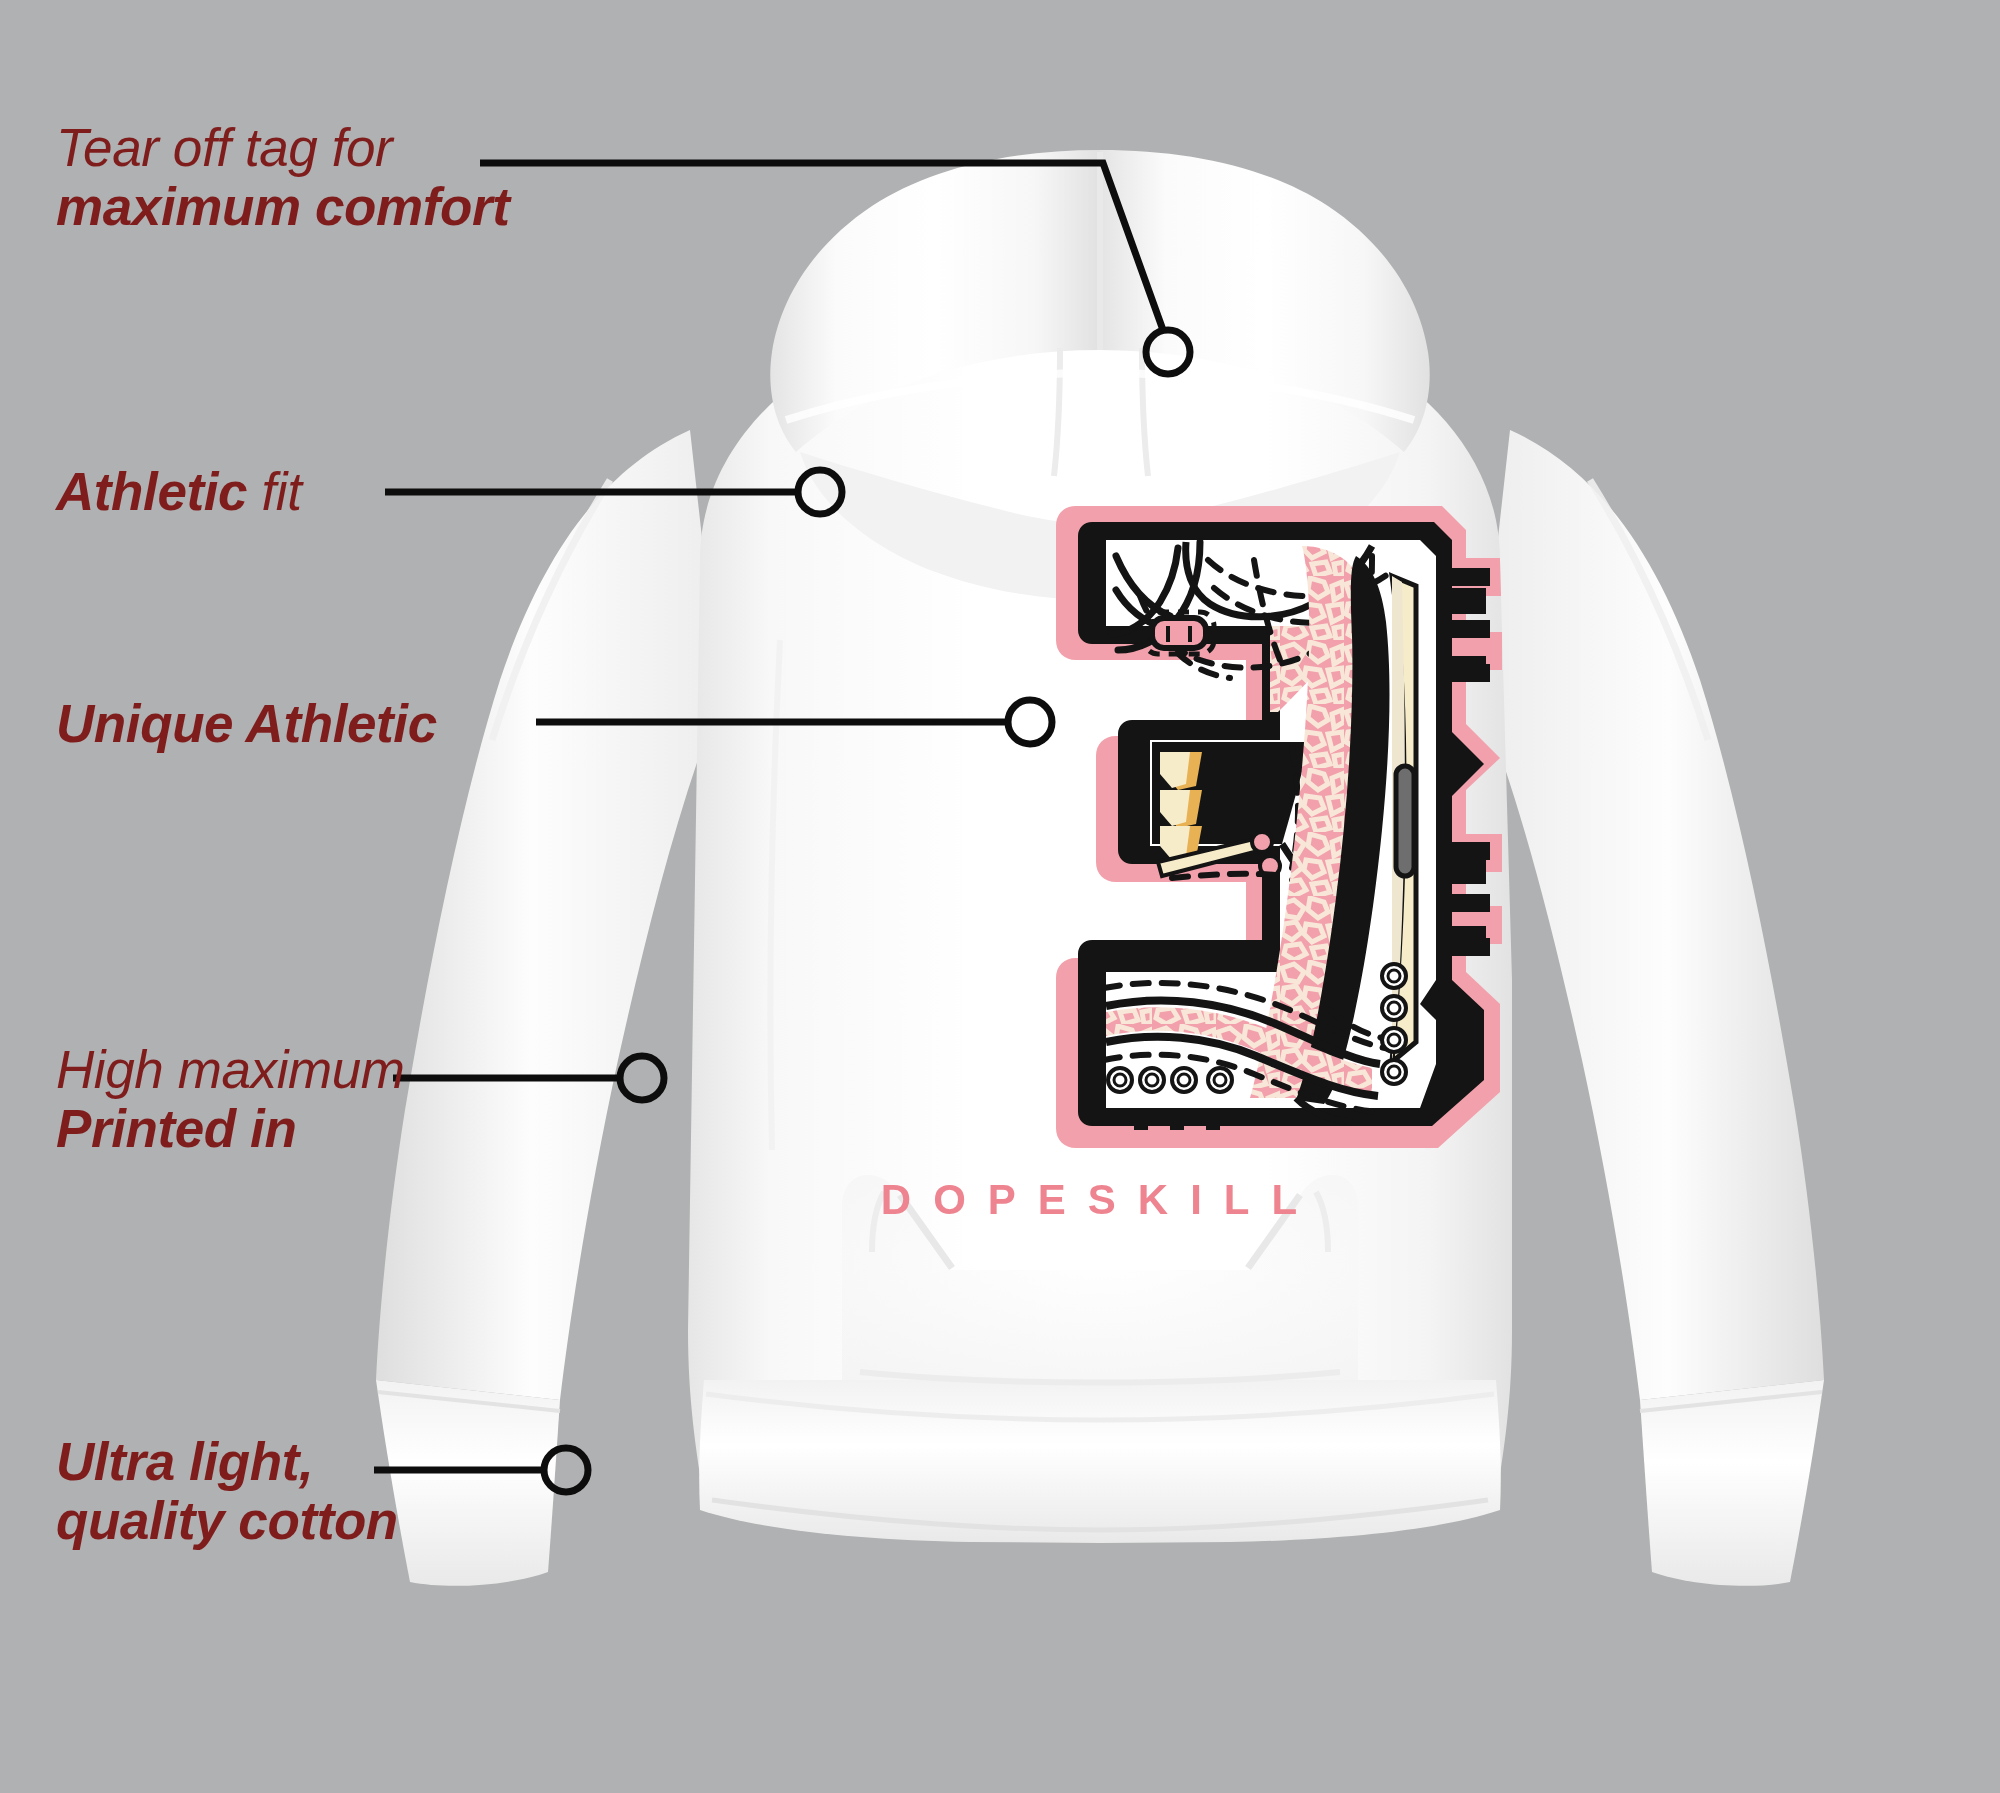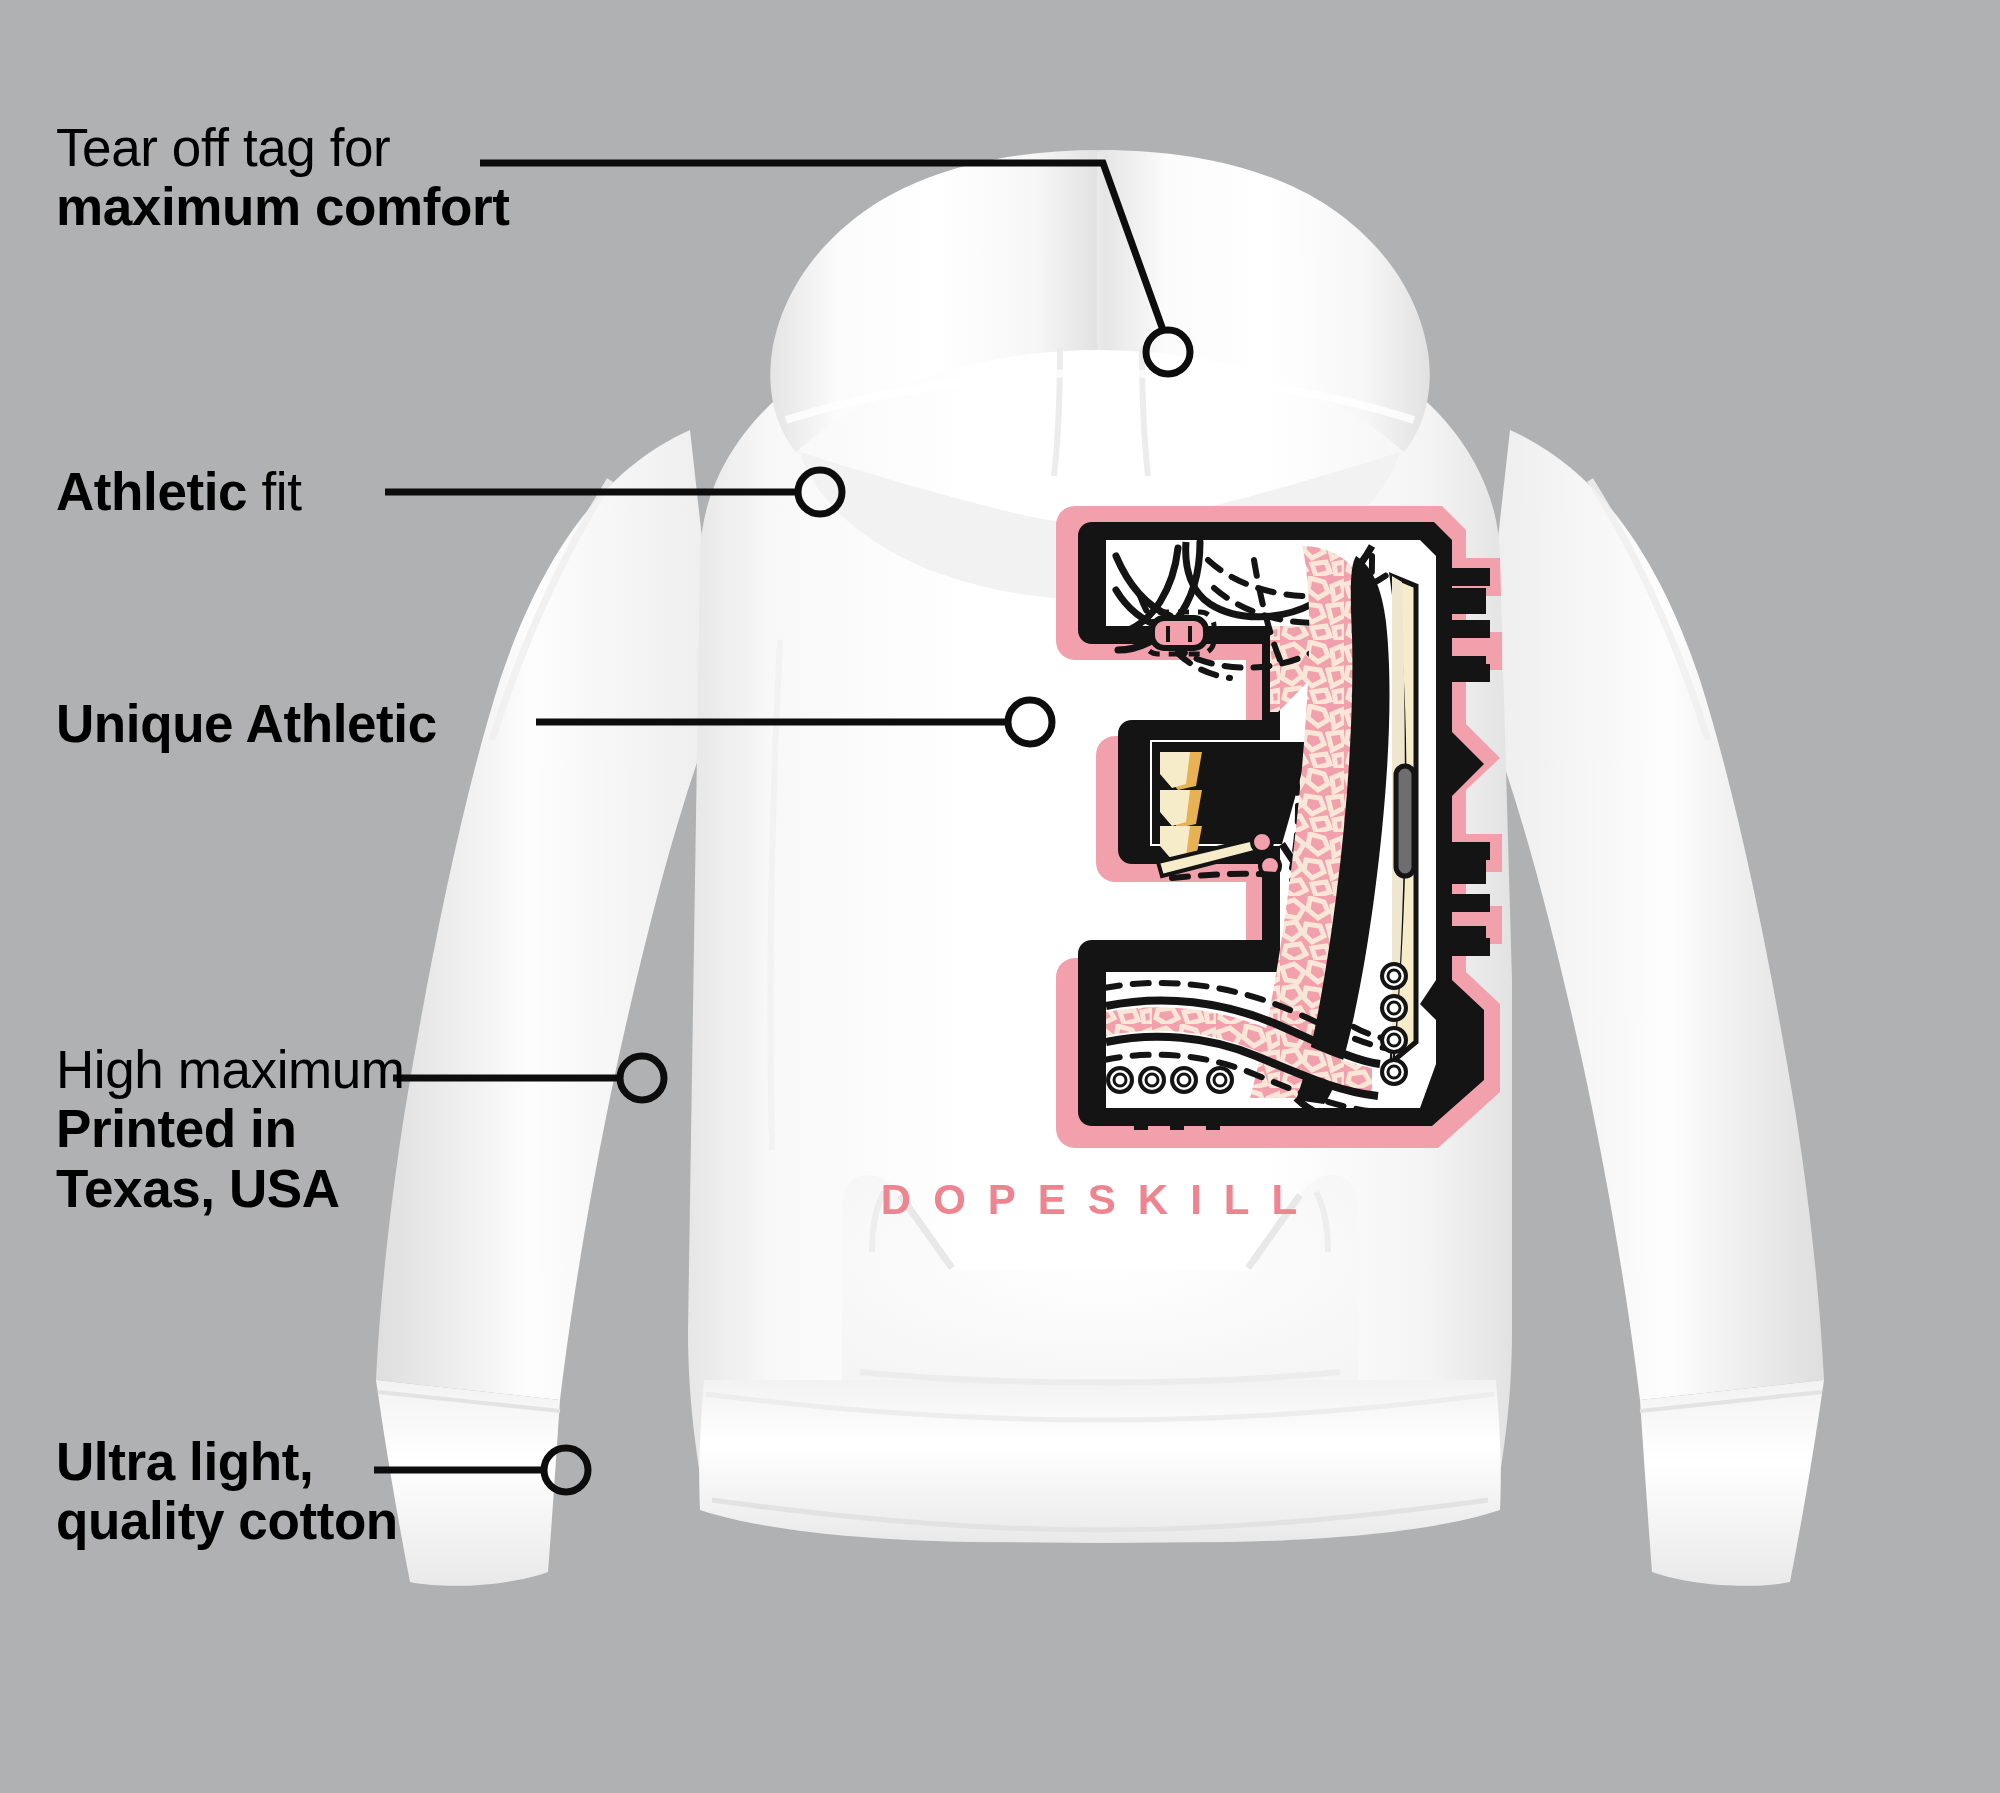--- a/index.html
+++ b/index.html
@@ -7,21 +7,21 @@
     width:2000px;height:1793px;
     background:#b0b1b2;
     font-family:"Liberation Sans", sans-serif;
     overflow:hidden;
     position:relative;
   }
   #stage{position:absolute;inset:0;}
   svg.layer{position:absolute;left:0;top:0;width:2000px;height:1793px;overflow:visible;}
 
   
-  .callout{position:absolute;color:#000000;line-height:1.12;letter-spacing:-.4px;white-space:nowrap;}
+  .callout{position:absolute;color:#7f1d1d;line-height:1.12;letter-spacing:-.4px;white-space:nowrap;font-style:italic;}
   .callout .ln{display:block;}
   .b{font-weight:bold;}
   .r{font-weight:normal;}
 
   #c-tag{left:56px;top:118px;font-size:53px;}
   #c-fit{left:56px;top:462px;font-size:53px;}
   #c-art{left:56px;top:694px;font-size:53px;}
   #c-qual{left:56px;top:1040px;font-size:53px;}
   #c-soft{left:56px;top:1432px;font-size:53px;}
 
@@ -447,21 +447,20 @@
     <span class="ln"><span class="b">Athletic</span><span class="r"> fit</span></span>
   </div>
 
   <div class="callout" id="c-art">
     <span class="ln b">Unique Athletic</span>
   </div>
 
   <div class="callout" id="c-qual">
     <span class="ln r">High maximum</span>
     <span class="ln b">Printed in</span>
-    <span class="ln b">Texas, USA</span>
   </div>
 
   <div class="callout" id="c-soft">
     <span class="ln b">Ultra light,</span>
     <span class="ln b">quality cotton</span>
   </div>
 
 </div>
 
 </body></html>

